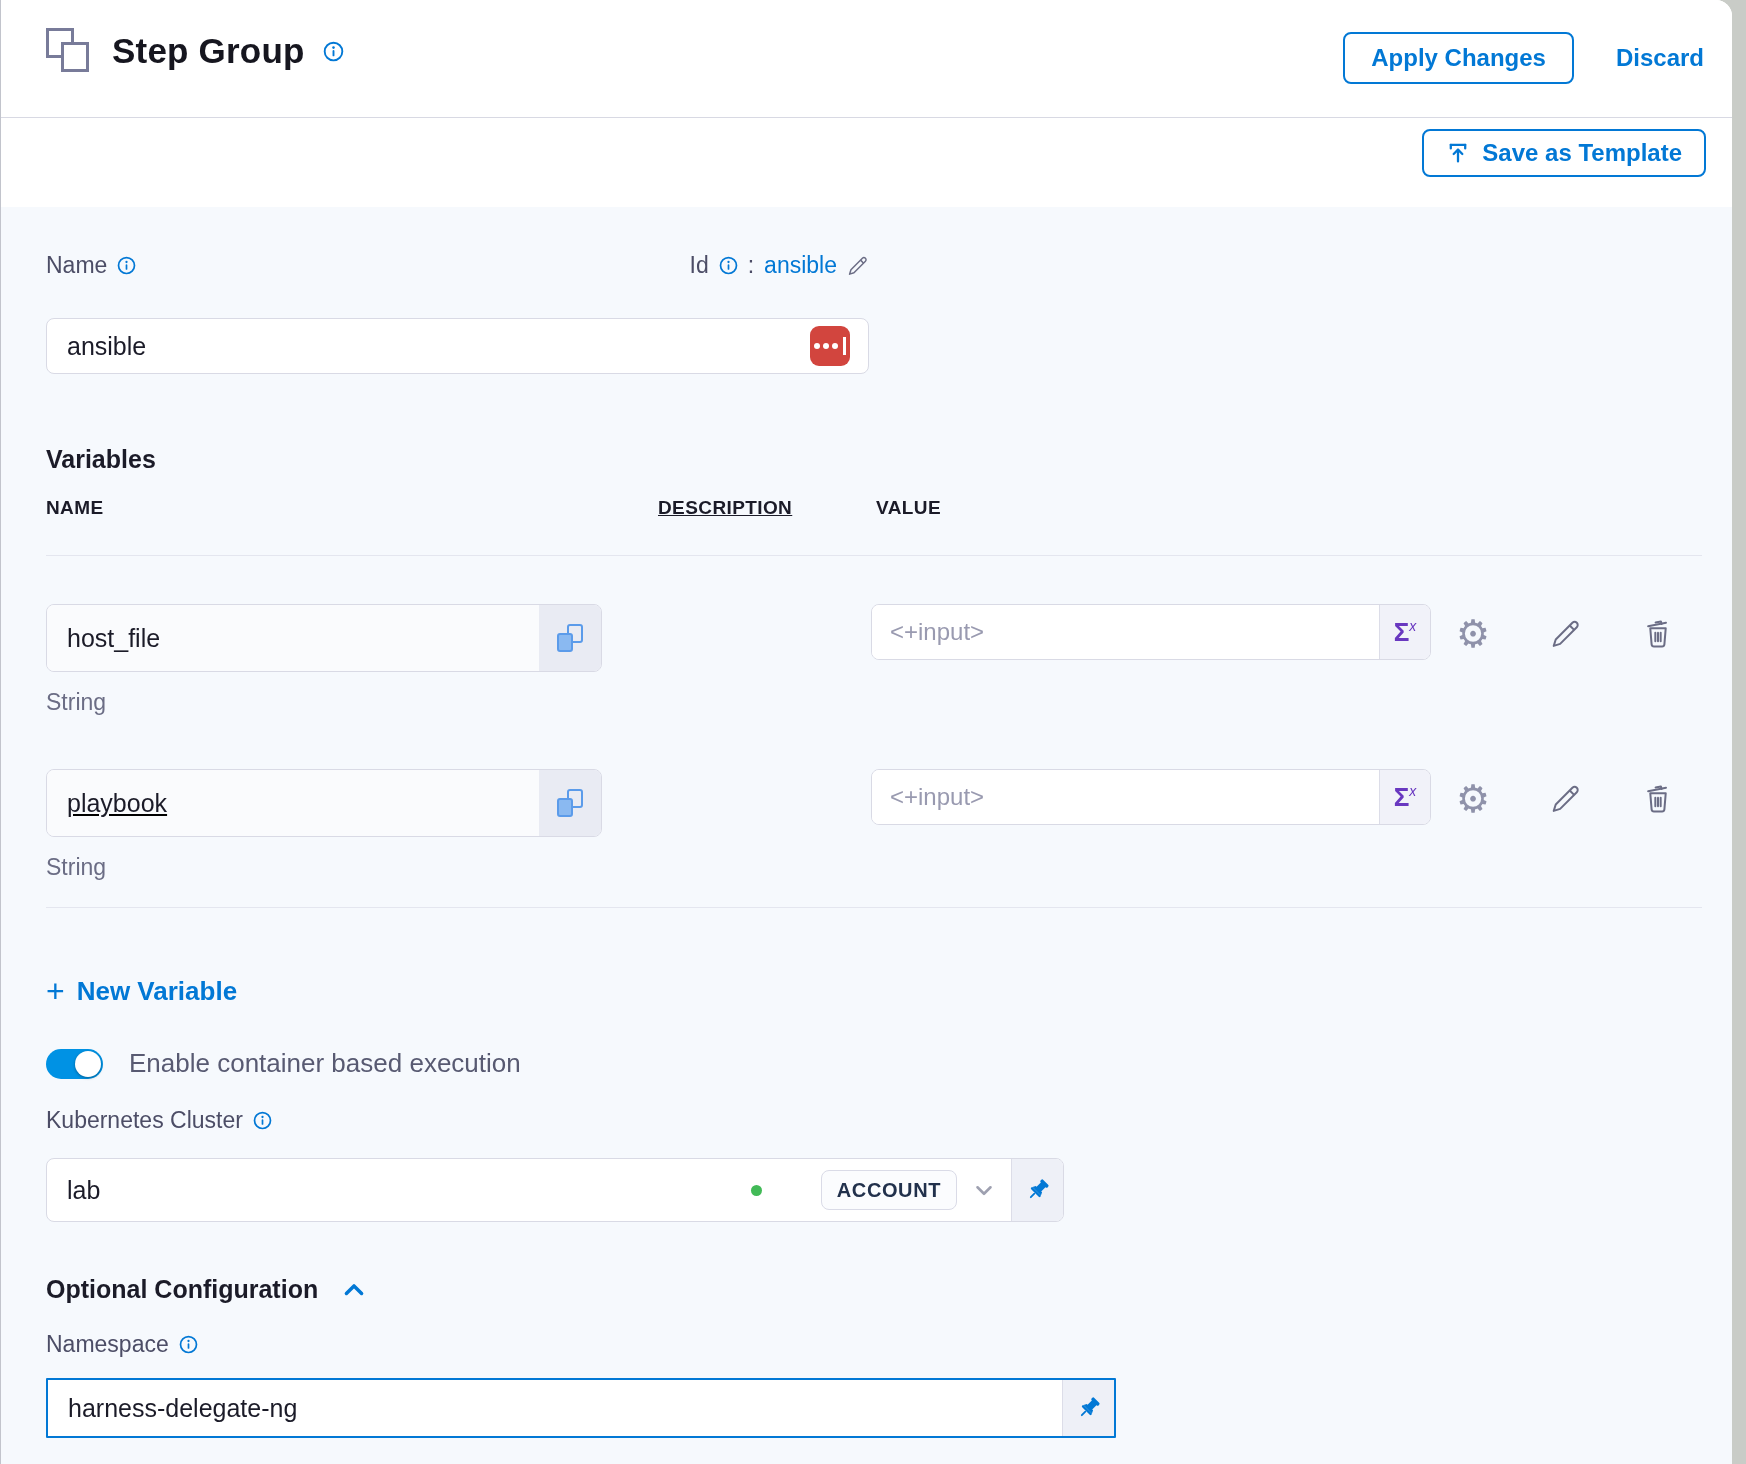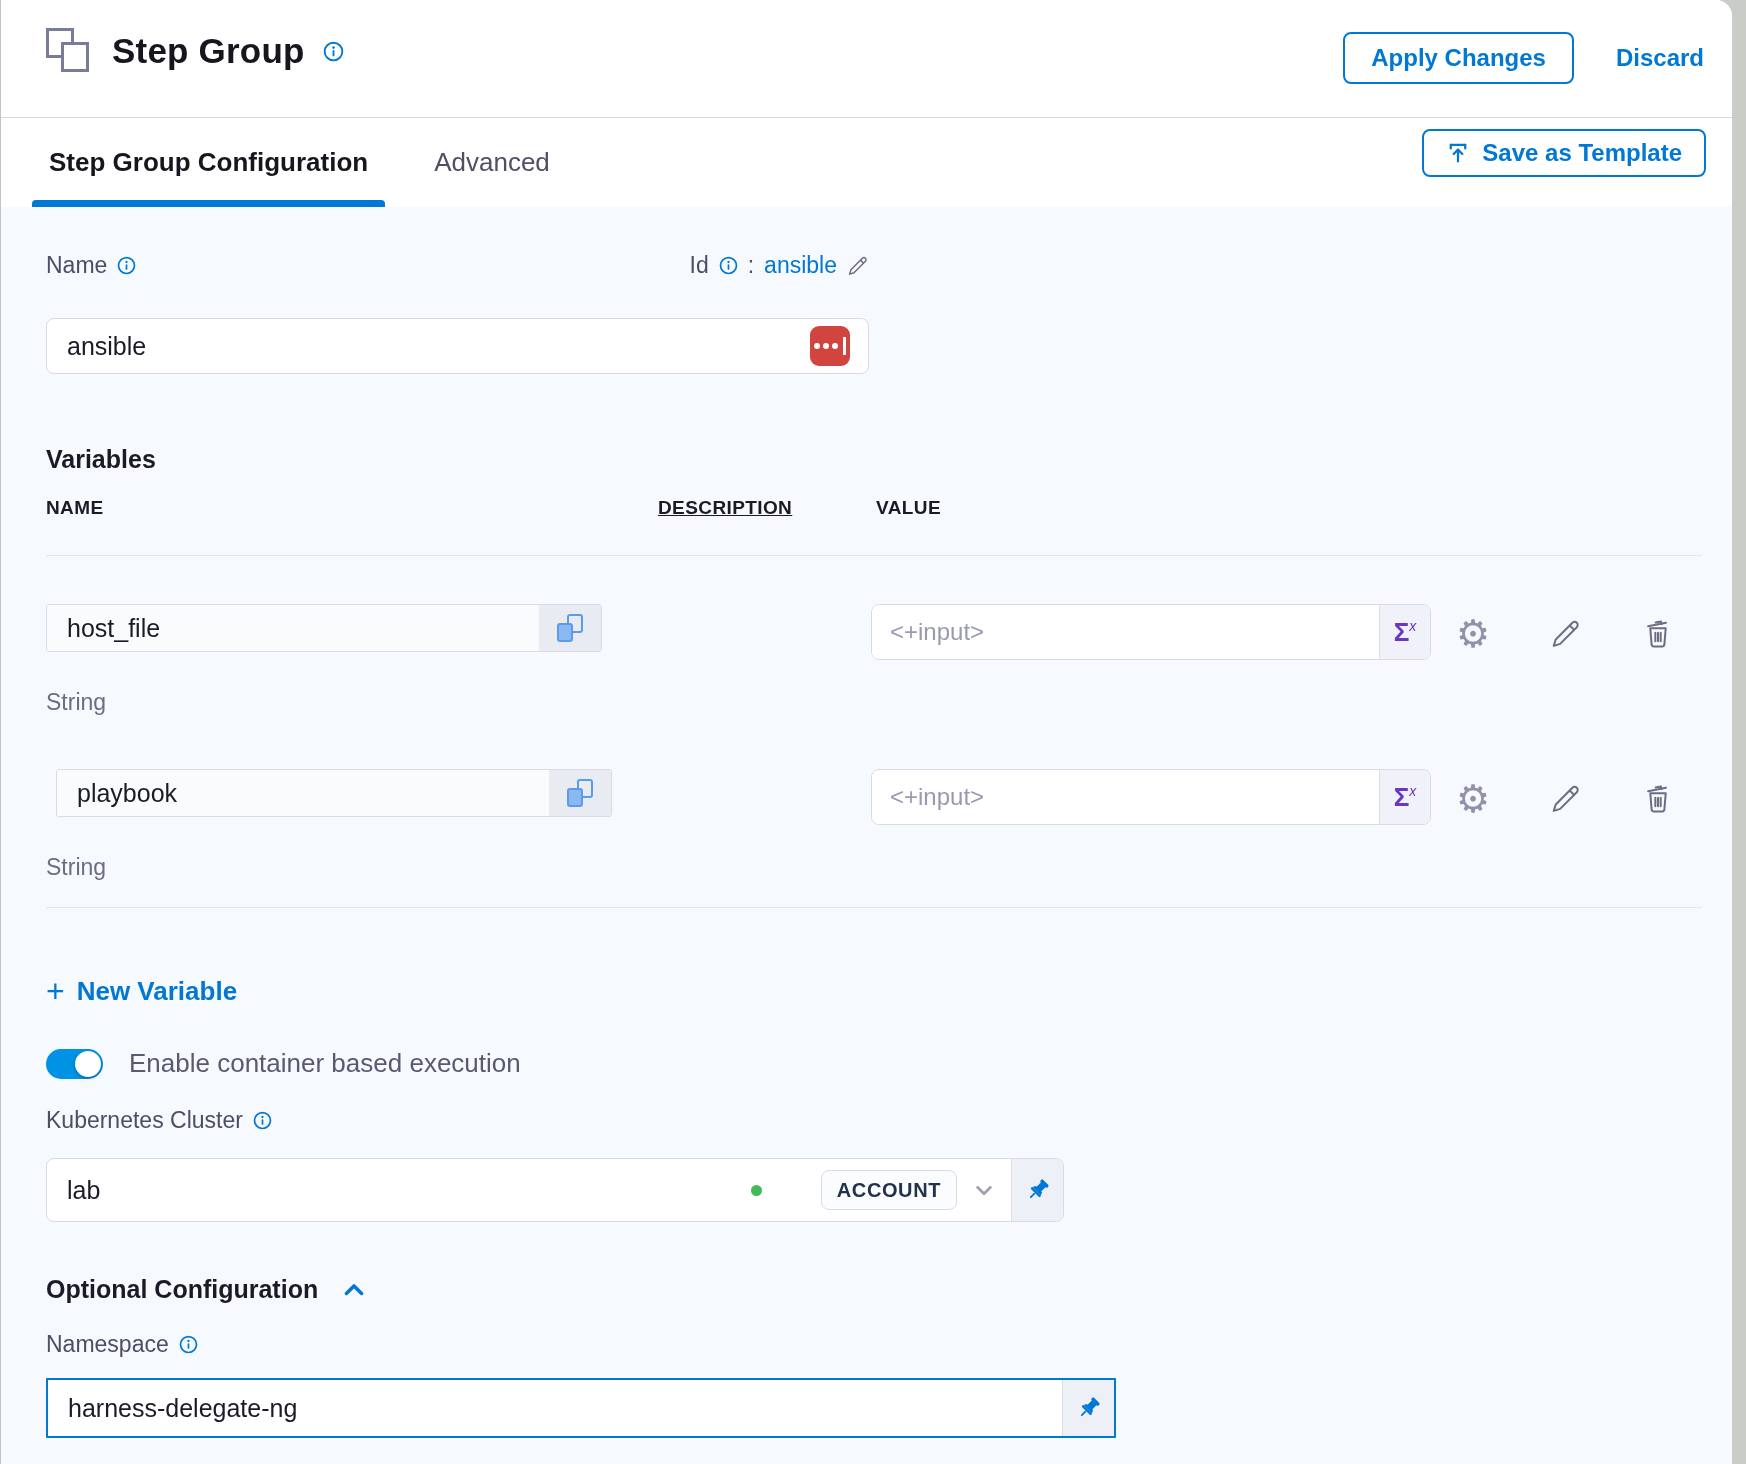--- a/index.html
+++ b/index.html
@@ -50,21 +50,21 @@
   .lastpass { width:40px; height:40px; background:#d2453e; border-radius:9px; margin-right:18px;
               display:flex; align-items:center; justify-content:center; gap:3px; flex:0 0 auto; }
   .lastpass i { width:6px; height:6px; border-radius:50%; background:#fff; display:block; }
   .lastpass b { width:3px; height:18px; background:#fff; display:block; margin-left:2px; }
 
   .section-heading { font-size:25px; font-weight:700; color:#1b1b28; }
   .col-header { font-size:19px; font-weight:700; color:#1b1b28; letter-spacing:0.4px; }
   .divider { height:1px; background:#e4e6ef; }
 
   
-  .var-name-ctl { display:flex; height:48px; border:1px solid #d9dae5; border-radius:3px; overflow:hidden; background:#fafbfd;gap:21px; }
+  .var-name-ctl { display:flex; height:68px; border:1px solid #d9dae5; border-radius:8px; overflow:hidden; background:#fafbfd;gap:21px; }
   .var-name-ctl input { flex:1; border:none; outline:none; background:#fafbfd; font-size:25px; color:#1b1b28;
                         font-family:"Liberation Sans",sans-serif; padding:0 20px; min-width:0; }
   .copy-addon { width:62px; background:#e9ebf3; display:flex; align-items:center; justify-content:center; cursor:pointer; flex:0 0 auto; }
   .copy-ic { position:relative; width:26px; height:28px; }
   .copy-ic .b { position:absolute; right:0; top:0; width:16px; height:19px; border:2.5px solid #5b9bea; border-radius:3px; background:transparent; }
   .copy-ic .f { position:absolute; left:0; bottom:0; width:16px; height:19px; border:2.5px solid #5b9bea; border-radius:3px; background:#8ab9f1; }
 
   
   .value-ctl { display:flex; height:56px; border:1px solid #d9dae5; border-radius:8px; overflow:hidden; background:#fff; }
   .value-ctl input { flex:1; border:none; outline:none; font-size:24px; color:#999ab0;
@@ -127,28 +127,20 @@
     </div>
     <div class="hdr-actions">
       <button class="btn-outline">
         <span>Apply Changes</span>
       </button>
       <button class="link-btn">Discard</button>
     </div>
   </div>
 
   <div class="tabbar">
-    <div class="tabs">
-      <div class="tab active">
-        <span>Step Group Configuration</span>
-      </div>
-      <div class="tab inactive">
-        <span>Advanced</span>
-      </div>
-    </div>
     <button class="btn-outline save-tpl">
       <svg width="24" height="24" viewBox="0 0 20 20" fill="none" stroke="#0278d5" stroke-width="1.9" stroke-linecap="round" stroke-linejoin="round">
         <path d="M4 3.2 h12"></path>
           <path d="M4 3.2 v3"></path>
           <path d="M16 3.2 v3"></path>
         <path d="M10 17 V7.4"></path>
           <path d="M6.4 10.8 L10 7.2 l3.6 3.6"></path>
       </svg>
       <span>Save as Template</span>
     </button>
@@ -227,21 +219,21 @@
         <path d="M6.2 7.6 h11.6 l-1 12.2 a1.8 1.8 0 0 1 -1.8 1.6 H9 a1.8 1.8 0 0 1 -1.8 -1.6 Z"></path>
         <path d="M4.6 6.2 l13.4 -2.6"></path>
           <path d="M10.2 3.4 l4 -0.8 0.5 1.9"></path>
         <path d="M10 11 v6.5"></path>
           <path d="M12 11 v6.5"></path>
           <path d="M14 11 v6.5"></path>
       </svg>
     </button>
     <div class="abs type-label" style="left:45px; top:482px;">String</div>
 
-    <div class="abs var-name-ctl" style="left:55px; top:562px; width:556px;">
+    <div class="abs var-name-ctl" style="left:45px; top:562px; width:556px;text-decoration:underline;">
       <input type="text" readonly="" value="playbook" style="">
       <div class="copy-addon">
         <div class="copy-ic">
             <span class="b"></span>
             <span class="f"></span>
           </div>
       </div>
     </div>
     <div class="abs value-ctl" style="left:870px; top:562px; width:560px;">
       <input type="text" value="&lt;+input&gt;" style="">

